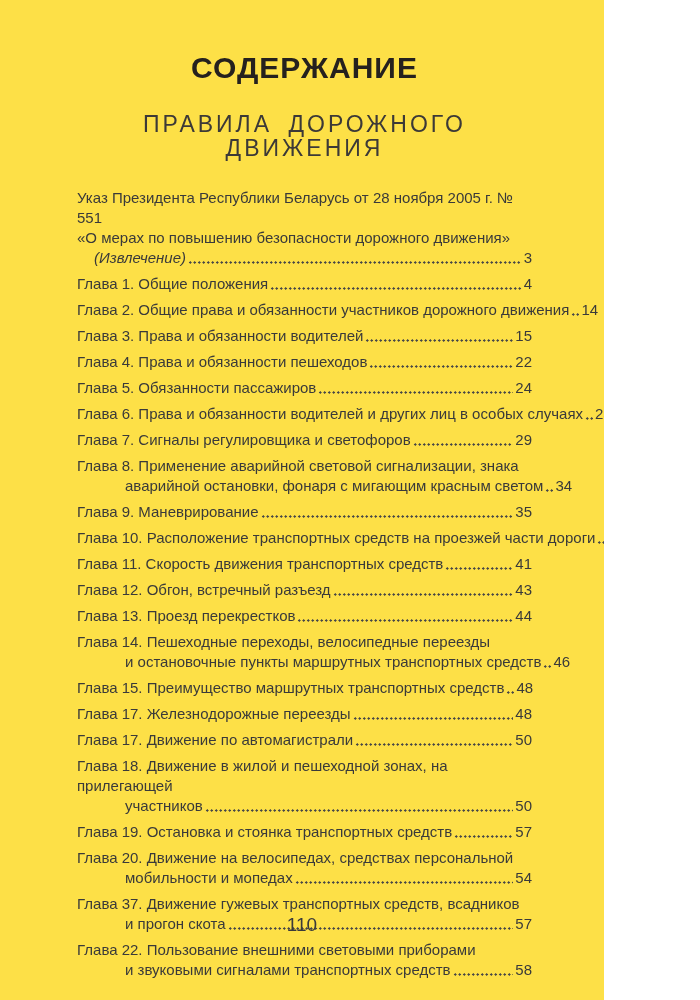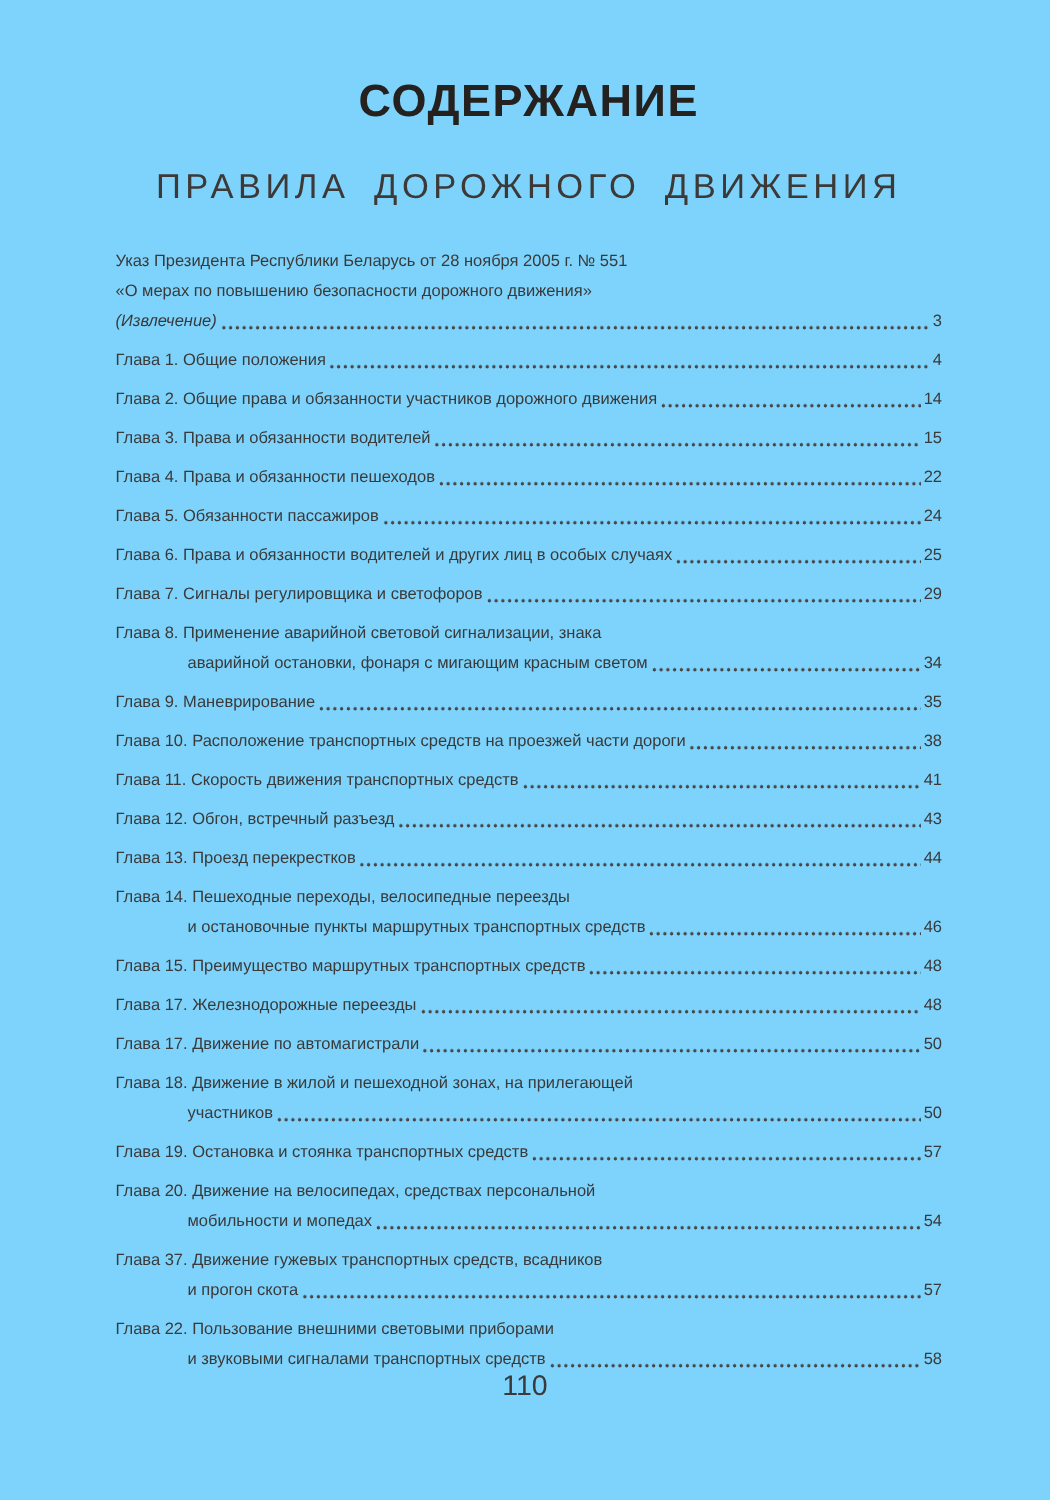--- a/index.html
+++ b/index.html
@@ -1,21 +1,21 @@
 <!DOCTYPE html>
 <html><head>
 <meta charset="utf-8">
 <style>
   * { box-sizing: border-box; }
   html, body { margin: 0; padding: 0; background: #ffffff; }
   .page {
     position: relative;
-    width: 700px;
+    width: 604px;
     height: 1000px;
-    background: #7dd3fc;
+    background: #fde047;
     font-family: "Liberation Sans", sans-serif;
     color: #3a3a3a;
     overflow: hidden;
   }
   .content { padding: 50px 72px 0 77px; }
   .doc-title {
     margin: 0;
     text-align: center;
     font-size: 30px;
     font-weight: bold;
@@ -26,26 +26,26 @@
   .doc-subtitle {
     margin-top: 26px;
     text-align: center;
     font-size: 23px;
     font-weight: 400;
     letter-spacing: 3px;
     word-spacing: 7px;
     color: #3c3937;
     line-height: 24px;
   }
-  .toc { margin-top: 28px; font-size: 11px; }
+  .toc { margin-top: 28px; font-size: 15px; }
   .entry { margin-bottom: 6px; }
   .line { line-height: 20px; }
   .leader { display: flex; }
   .txt { flex: 0 0 auto; }
-  .italic { font-style: italic; }
+  .italic { font-style: italic; margin-left: 17px; }
   .cont { padding-left: 48px; }
   .dots {
     flex: 1 1 auto;
     min-width: 8px;
     margin: 0 2px 0 2px;
     align-self: stretch;
     background-image: radial-gradient(circle at 2.25px 1.5px, #474747 1.05px, rgba(0,0,0,0) 1.35px);
     background-size: 4.5px 3px;
     background-repeat: repeat-x;
     background-position: 0 calc(100% - 4px);

